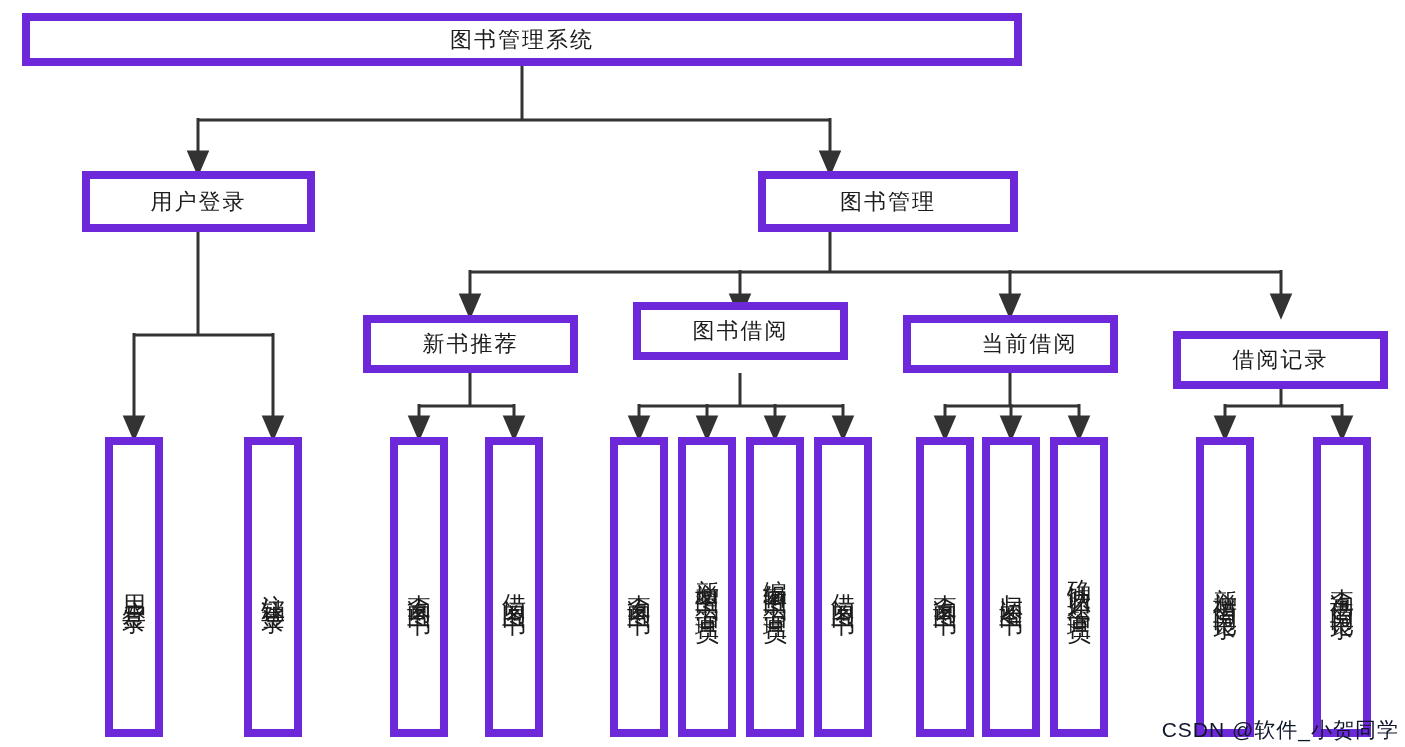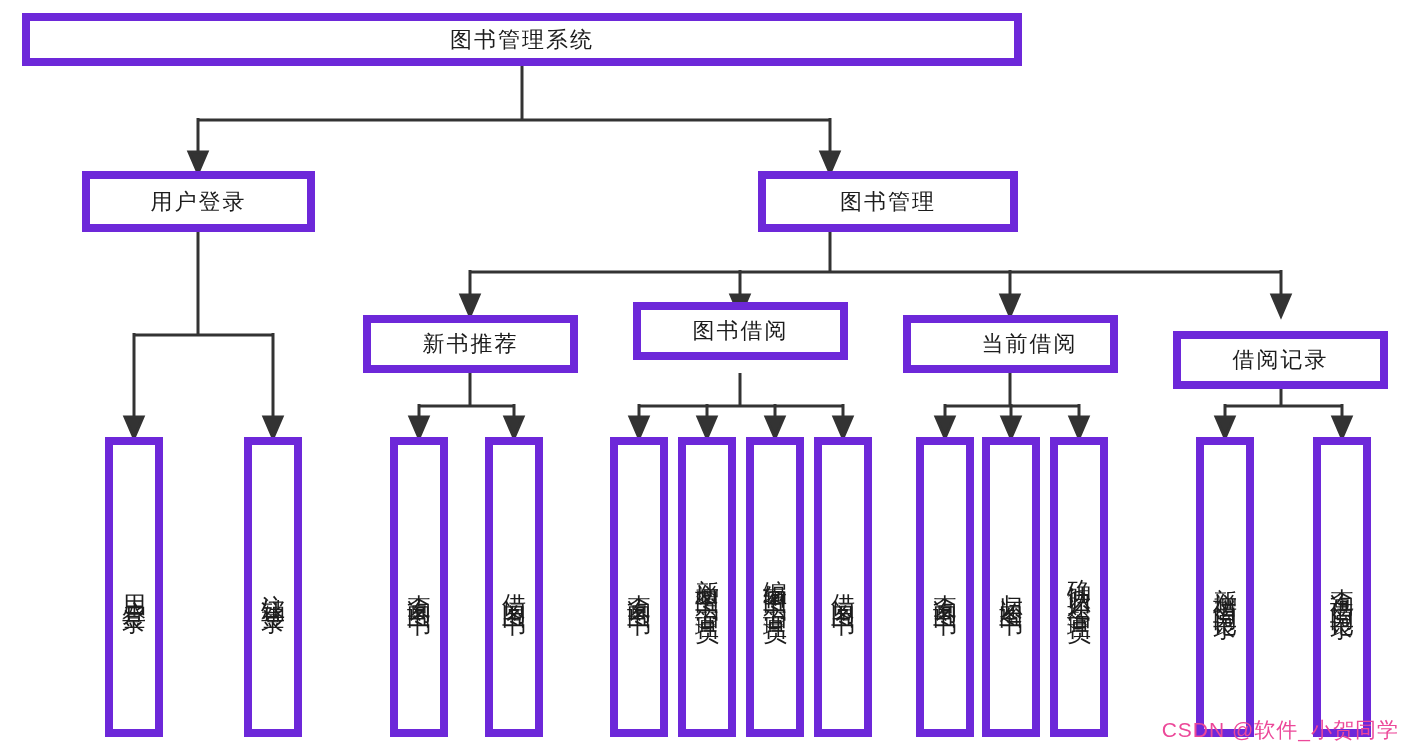--- a/index.html
+++ b/index.html
@@ -36,21 +36,21 @@
     writing-mode: vertical-rl;
     font-size: 24px;
     letter-spacing: 6px;
     line-height: 1;
   }
   #watermark {
     position: absolute;
     right: 6px;
     bottom: 3px;
     font-size: 21px;
-    color: #ec4899;
+    color: #0f172a;
     letter-spacing: 1px;
     z-index: 5;
     white-space: nowrap;
   }
 </style>
 </head>
 <body>
 
 <div id="canvas">
 

